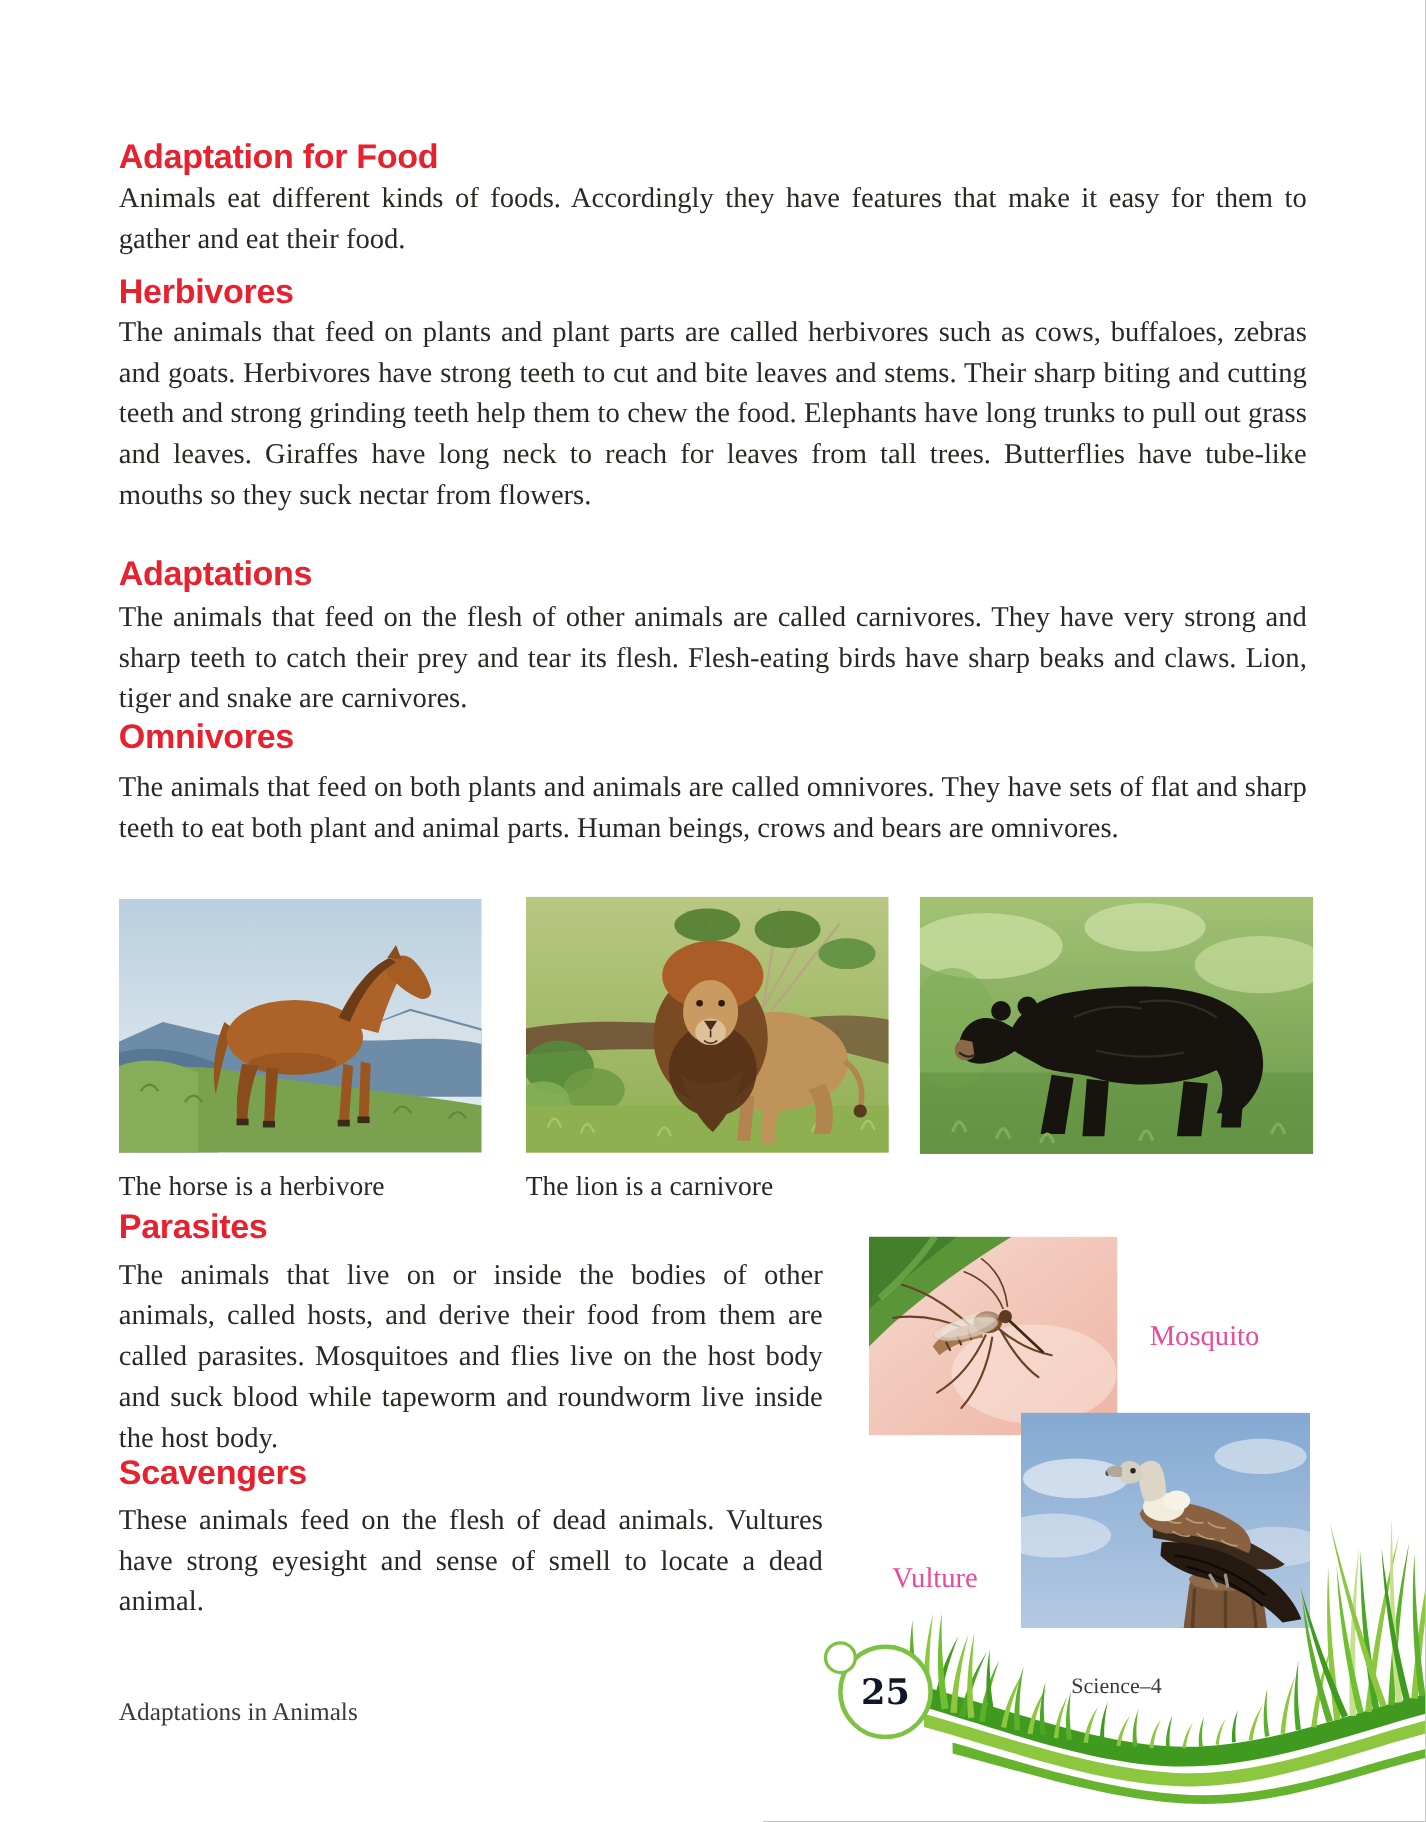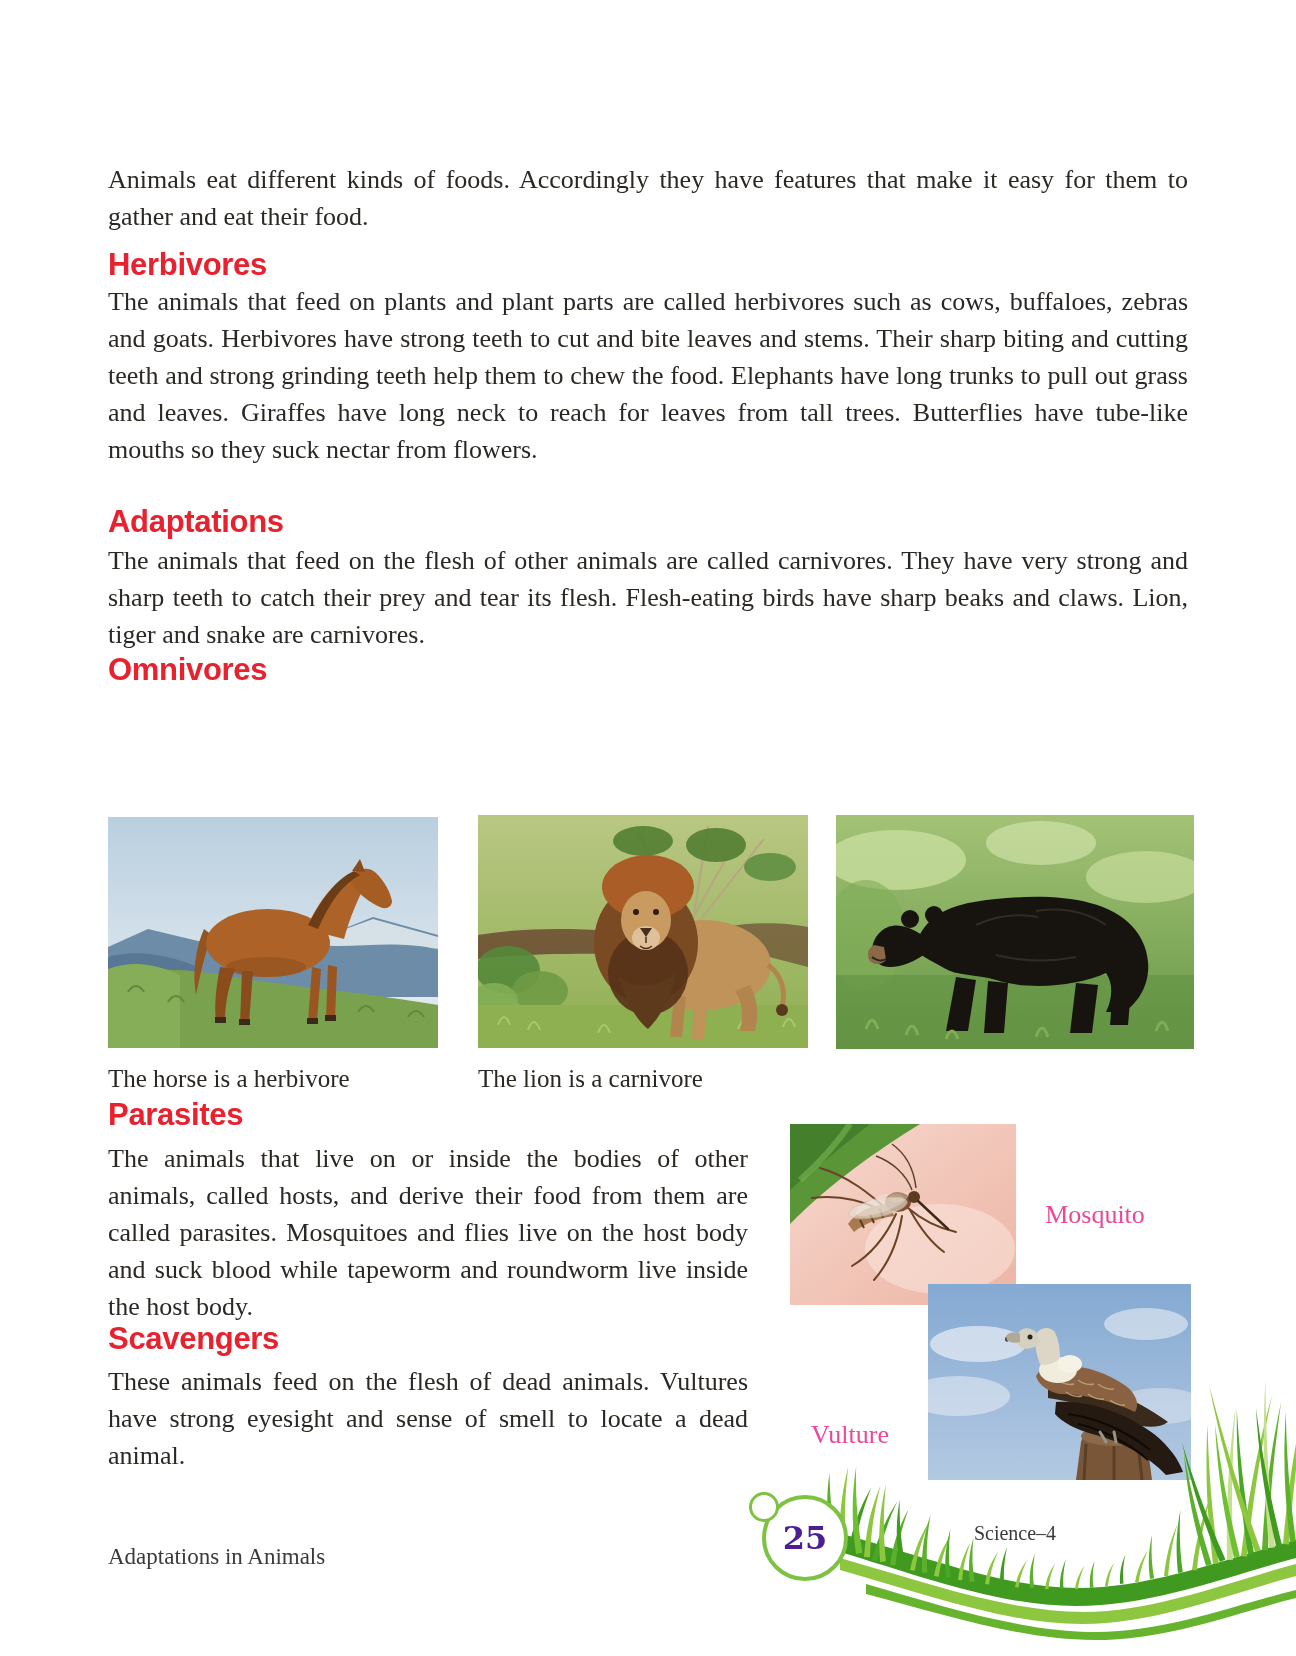--- a/index.html
+++ b/index.html
@@ -33,41 +33,43 @@
   .book-title{
     position:absolute;left:935px;top:1522px;width:160px;text-align:center;
     font-size:20px;color:#3a3a3a;
   }
   .footer-art{position:absolute;left:680px;top:1356px;}
   .page-badge{
     position:absolute;left:762px;top:1495px;width:86px;height:86px;border-radius:50%;
     background:#fff;border:4px solid #7dc242;box-sizing:border-box;
     display:flex;align-items:center;justify-content:center;
     font-family:"DejaVu Serif","Liberation Serif",serif;font-weight:bold;
-    font-size:32px;color:#4c1d95;
+    font-size:32px;color:#0f172a;
   }
   .page-badge-dot{
     position:absolute;left:749px;top:1492px;width:30px;height:30px;border-radius:50%;
     background:#fff;border:3px solid #7dc242;box-sizing:border-box;
   }
 </style>
 </head>
 <body>
 
 <div class="page">
 
+  <div class="h" style="top:126px">Adaptation for Food</div>
   <div class="p" style="top:161px">Animals eat different kinds of foods. Accordingly they have features that make it easy for them to gather and eat their food.</div>
 
   <div class="h" style="top:248px">Herbivores</div>
   <div class="p" style="top:283px">The animals that feed on plants and plant parts are called herbivores such as cows, buffaloes, zebras and goats. Herbivores have strong teeth to cut and bite leaves and stems. Their sharp biting and cutting teeth and strong grinding teeth help them to chew the food. Elephants have long trunks to pull out grass and leaves. Giraffes have long neck to reach for leaves from tall trees. Butterflies have tube-like mouths so they suck nectar from flowers.</div>
 
   <div class="h" style="top:505px">Adaptations</div>
   <div class="p" style="top:542px">The animals that feed on the flesh of other animals are called carnivores. They have very strong and sharp teeth to catch their prey and tear its flesh. Flesh-eating birds have sharp beaks and claws. Lion, tiger and snake are carnivores.</div>
 
   <div class="h" style="top:653px">Omnivores</div>
+  <div class="p" style="top:697px">The animals that feed on both plants and animals are called omnivores. They have sets of flat and sharp teeth to eat both plant and animal parts. Human beings, crows and bears are omnivores.</div>
 
   <div class="h" style="top:1098px">Parasites</div>
   <div class="p narrow" style="top:1140px">The animals that live on or inside the bodies of other animals, called hosts, and derive their food from them are called parasites. Mosquitoes and flies live on the host body and suck blood while tapeworm and roundworm live inside the host body.</div>
 
   <div class="h" style="top:1322px">Scavengers</div>
   <div class="p narrow" style="top:1363px">These animals feed on the flesh of dead animals. Vultures have strong eyesight and sense of smell to locate a dead animal.</div>
 
   <div class="photo" style="left:108px;top:817px;width:330px;height:231px">
     <svg width="330" height="231" viewBox="0 0 330 231">
       <defs>

